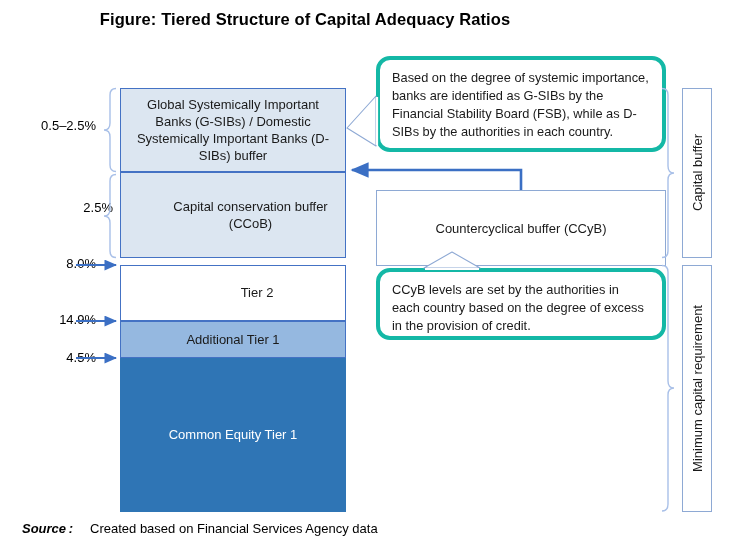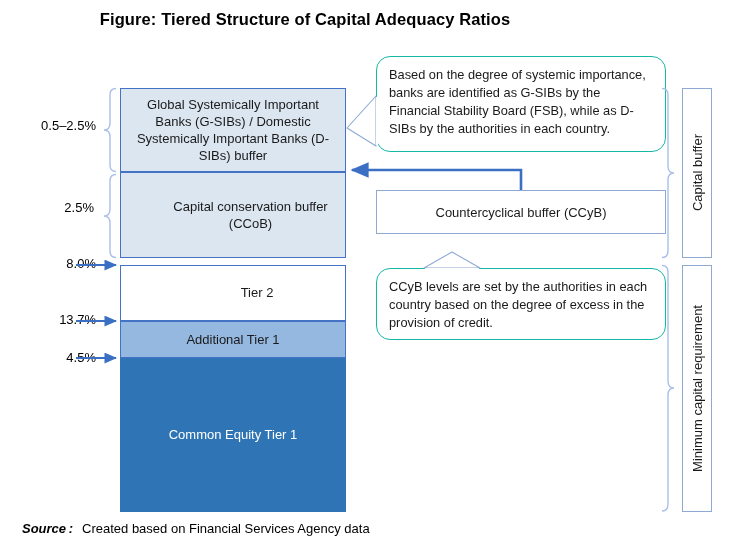--- a/index.html
+++ b/index.html
@@ -32,21 +32,21 @@
   }
   .seg.buffer{background:#dce6f1;color:#1a1a1a;}
   .seg.tier2{background:#ffffff;color:#1a1a1a;}
   .seg.at1{background:#95b8e0;color:#1a1a1a;}
   .seg.cet1{background:#2f75b5;color:#ffffff;border-color:#2f75b5;align-items:center;}
   .seg span{display:block;padding:0 8px;}
 
   
   .callout{
     position:absolute;box-sizing:border-box;
-    background:#ffffff;border:1px solid #14b8a6;
+    background:#ffffff;border:4px solid #14b8a6;
     border-radius:14px;
     font-size:12.8px;line-height:1.42;color:#1a1a1a;
     padding:9px 12px;
   }
   .plainbox{
     position:absolute;box-sizing:border-box;
     background:#ffffff;border:1px solid #8ea9d4;
     display:flex;align-items:center;justify-content:center;
     font-size:13px;color:#1a1a1a;text-align:center;
   }
@@ -64,52 +64,52 @@
 
   svg.overlay{position:absolute;left:0;top:0;width:730px;height:548px;
     pointer-events:none;overflow:visible;}
 
   
   .source-row{
     position:absolute;left:22px;top:521px;
     font-size:13px;color:#000;white-space:nowrap;
   }
   .source-row .lbl{font-weight:bold;font-style:italic;}
-  .source-row .txt{margin-left:9px;}
+  .source-row .txt{margin-left:17px;}
 </style>
 </head>
 <body>
 
 <div class="fig-title">Figure: Tiered Structure of Capital Adequacy Ratios</div>
 
 <div class="axis-label" style="left:18px;top:118px;width:78px;">0.5–2.5%</div>
-<div class="axis-label" style="left:16px;top:200px;width:78px;">2.5%</div>
+<div class="axis-label" style="left:35px;top:200px;width:78px;">2.5%</div>
 <div class="axis-label" style="left:18px;top:256px;width:78px;">8.0%</div>
-<div class="axis-label" style="left:18px;top:312px;width:78px;">13.7%</div>
+<div class="axis-label" style="left:18px;top:312px;width:78px;">14.9%</div>
 <div class="axis-label" style="left:18px;top:350px;width:78px;">4.5%</div>
 
 <div class="seg buffer" style="top:88px;height:84px;">
   <span>Global Systemically Important Banks (G-SIBs) / Domestic Systemically Important Banks (D-SIBs) buffer</span>
 </div>
 <div class="seg buffer" style="top:172px;height:86px;padding-left:35px;">
   <span>Capital conservation buffer (CCoB)</span>
 </div>
 <div class="seg tier2" style="top:265px;height:56px;padding-left:48px;">
   <span>Tier 2</span>
 </div>
 <div class="seg at1" style="top:321px;height:37px;">
   <span>Additional Tier 1</span>
 </div>
 <div class="seg cet1" style="top:358px;height:154px;">
   <span>Common Equity Tier 1</span>
 </div>
 
 <div class="callout" style="left:376px;top:56px;width:290px;height:96px;">Based on the degree of systemic importance, banks are identified as G-SIBs by the Financial Stability Board (FSB), while as D-SIBs by the authorities in each country.</div>
 
-<div class="plainbox" style="left:376px;top:190px;width:290px;height:44px;">
+<div class="plainbox" style="left:376px;top:190px;width:290px;height:76px;">
   <span>Countercyclical buffer (CCyB)</span>
 </div>
 
 <div class="callout" style="left:376px;top:268px;width:290px;height:72px;">CCyB levels are set by the authorities in each country based on the degree of excess in the provision of credit.</div>
 
 <div class="vbox" style="left:682px;top:88px;width:30px;height:170px;">
   <span>Capital buffer</span>
 </div>
 <div class="vbox" style="left:682px;top:265px;width:30px;height:247px;">
   <span>Minimum capital requirement</span>

